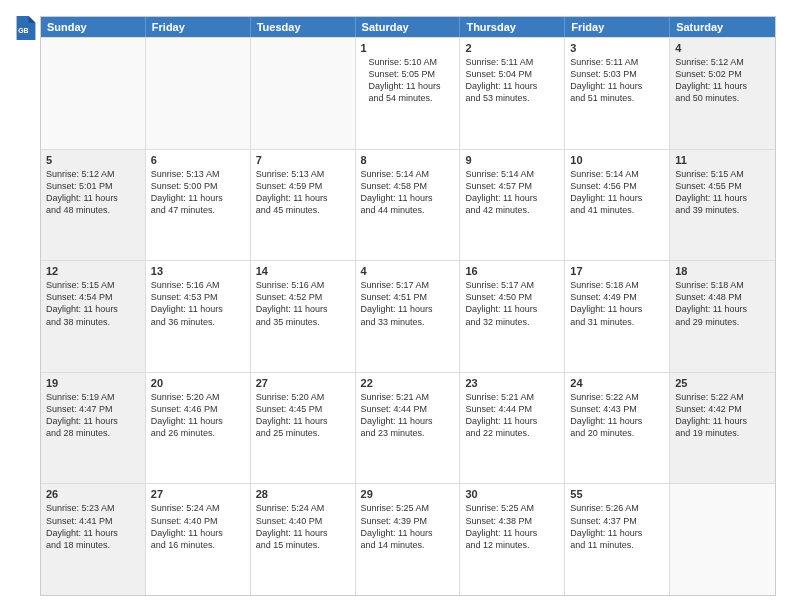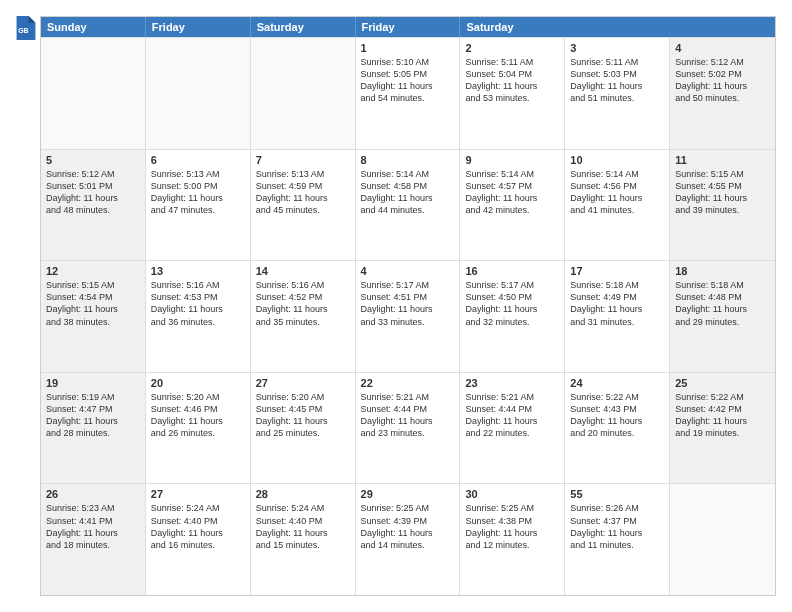--- a/index.html
+++ b/index.html
@@ -128,32 +128,34 @@
     <div class="title-block">
       <h1></h1>
       <h2></h2>
     </div>
   </div>
 
   <div class="calendar">
     <div class="cal-header-row">
     <div class="cal-header-cell">Sunday</div>
         <div class="cal-header-cell">Friday</div>
+        <div class="cal-header-cell">Tuesday</div>
         <div class="cal-header-cell">Saturday</div>
+        <div class="cal-header-cell">Thursday</div>
         <div class="cal-header-cell">Friday</div>
         <div class="cal-header-cell">Saturday</div>
       </div>
     <div class="cal-body">
     <div class="cal-week">
           <div class="cal-cell empty"></div>
           <div class="cal-cell empty"></div>
           <div class="cal-cell empty"></div>
           <div class="cal-cell">
             <div class="day-num">1</div>
-            <div class="cell-text" style="white-space: pre-line;">Sunrise: 5:10 AM
+            <div class="cell-text" style="white-space: pre-line; margin-left: 8px;">Sunrise: 5:10 AM
 Sunset: 5:05 PM
 Daylight: 11 hours
 and 54 minutes.</div>
           </div>
           <div class="cal-cell">
             <div class="day-num">2</div>
             <div class="cell-text" style="white-space: pre-line;">Sunrise: 5:11 AM
 Sunset: 5:04 PM
 Daylight: 11 hours
 and 53 minutes.</div>

